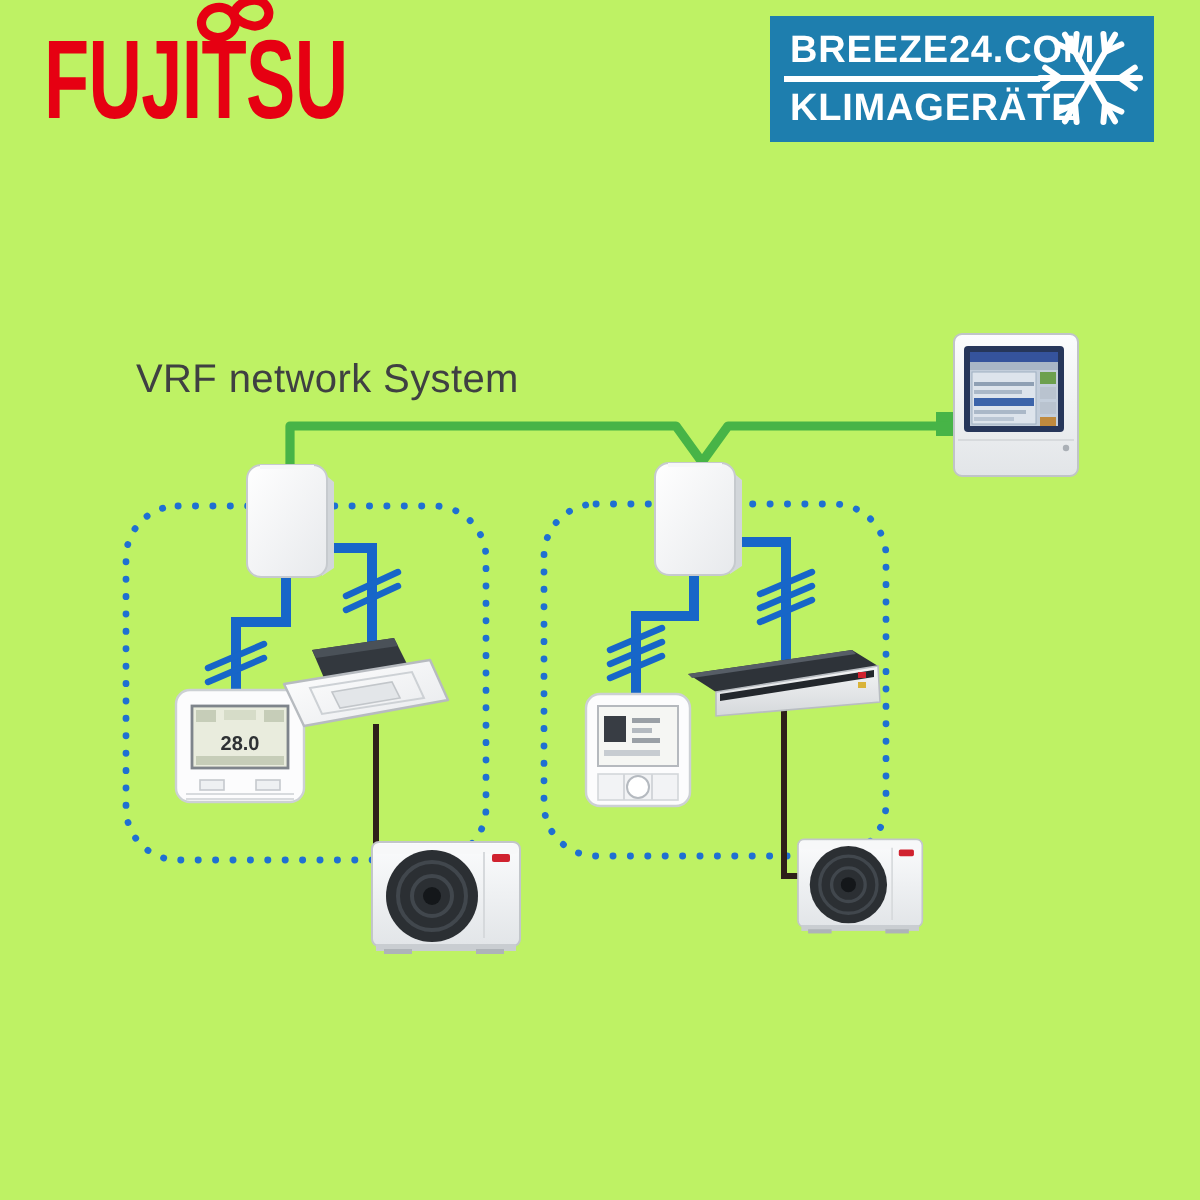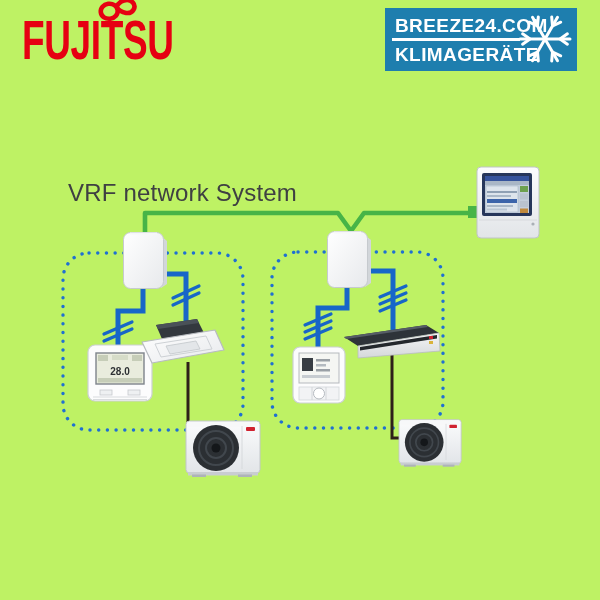--- a/index.html
+++ b/index.html
@@ -21,21 +21,21 @@
     position:absolute;left:385px;top:8px;width:192px;height:63px;
     background:var(--badge-blue);color:#fff;text-align:right;
   }
   .badge-line{position:absolute;left:10px;font-weight:bold;font-size:19px;letter-spacing:.4px;white-space:nowrap;}
   .badge-line1{top:7px;}
   .badge-line2{top:36px;}
   .badge-divider{position:absolute;left:7px;top:30px;width:128px;height:3px;background:#fff;}
   .badge-snowflake{position:absolute;right:3px;top:2px;width:58px;height:58px;}
   
   .vrf-title{
-    position:absolute;left:68px;top:179px;font-size:24px;font-weight:500;
+    position:absolute;left:68px;top:179px;font-size:20px;font-weight:500;
     color:var(--title-gray);letter-spacing:.2px;
   }
   .diagram-svg{position:absolute;left:0;top:0;width:600px;height:600px;}
   .diagram-svg text{font-family:"Liberation Sans",sans-serif;}
   .wire{stroke:var(--wire-blue);stroke-width:5;fill:none;}
   .wire-break{stroke:var(--wire-blue);stroke-width:3.2;fill:none;stroke-linecap:round;}
   .net{stroke:var(--network-green);stroke-width:4.6;fill:none;stroke-linejoin:round;}
   .group-border{fill:none;stroke:var(--group-border-blue);stroke-width:3.4;
     stroke-dasharray:0.1 8.6;stroke-linecap:round;}
   .powerline{stroke:var(--power-dark);stroke-width:3;fill:none;}

